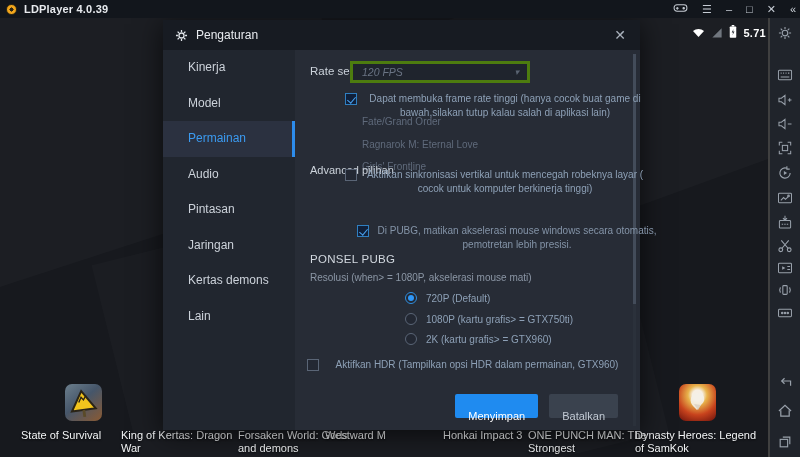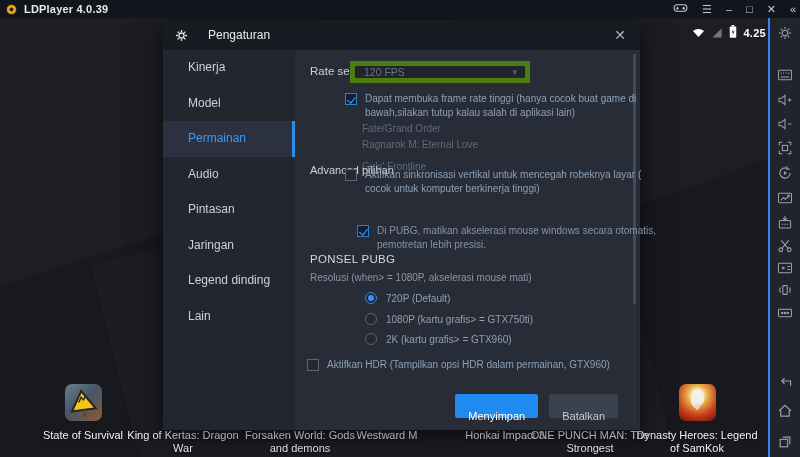--- a/index.html
+++ b/index.html
@@ -1,18 +1,18 @@
 <!DOCTYPE html>
 <html><head>
 <meta charset="utf-8">
 <style>
   * { margin:0; padding:0; box-sizing:border-box; }
   html,body { width:800px; height:457px; overflow:hidden; background:#0c0e12; }
   body { font-family:"Liberation Sans", sans-serif; position:relative; }
-  #stage { position:absolute; inset:0; width:800px; height:457px; background:#3b82f6; overflow:hidden; }
+  #stage { position:absolute; inset:0; width:800px; height:457px; background:#404040; overflow:hidden; }
 
   
   .titlebar { position:absolute; left:0; top:0; width:800px; height:18px; background:#12161c; z-index:30; display:flex; align-items:center; }
   .logo { width:11px; height:11px; border-radius:50%; margin-left:6px; background:radial-gradient(circle at 50% 50%, #2a2517 0 30%, #f2a61c 34% 78%, #b97708 100%); border:1px solid #3a2f12; }
   .win-title { color:#e7eaee; font-size:11px; font-weight:bold; margin-left:7px; letter-spacing:.2px; }
   .win-ctrls { position:absolute; right:4px; top:0; height:18px; display:flex; align-items:center; gap:14px; color:#c6ccd4; }
   .win-ctrls .g { font-size:11px; line-height:18px; cursor:default; }
   .collapse { font-size:12px; color:#cfd5dc; }
 
   
@@ -24,62 +24,62 @@
   
   .status { position:absolute; top:24px; right:34px; display:flex; align-items:center; gap:6px; z-index:3; }
   .status .time { color:#fff; font-size:11px; font-weight:bold; letter-spacing:.3px; }
 
   
   .toolbar { position:absolute; right:0; top:18px; width:30px; height:439px; background:#20242b; z-index:25; }
   .tool { position:absolute; left:50%; transform:translate(-50%,-50%); color:#99a1ab; }
   .tool svg { display:block; }
 
   
-  .game { position:absolute; width:124px; text-align:center; z-index:2; }
+  .game { position:absolute; width:124px; z-index:2; }
   .gicon { width:37px; height:37px; border-radius:7px; margin:0 auto 8px auto; position:relative; overflow:hidden; }
   .gicon.hidden-bg { background:#2a2f38; }
   .glabel { color:#f3f5f7; font-size:11px; line-height:13px; text-shadow:0 1px 2px rgba(0,0,0,.8); }
   .icon-sos { background:linear-gradient(140deg,#6c7f8d 0%,#46566a 45%,#8a5a33 100%); }
   .icon-dh  { background:radial-gradient(circle at 50% 30%, #f6efe4 0 16%, #e8b34b 30%, #c8431d 62%, #6d120c 100%); }
 
   
   .dialog { position:absolute; left:163px; top:20px; width:477px; height:410px; z-index:10; box-shadow:0 4px 26px rgba(0,0,0,.65); }
   .dlg-head { position:absolute; left:0; top:0; width:100%; height:30px; background:#171b22; display:flex; align-items:center; }
-  .dlg-title { color:#e8ebef; font-size:12px; margin-left:20px; }
+  .dlg-title { color:#e8ebef; font-size:12px; margin-left:8px; }
   .dlg-gear { margin-left:12px; color:#dfe3e8; display:flex; }
   .dlg-close { position:absolute; right:10px; top:5px; width:20px; height:20px; color:#aab2bd; font-size:14px; line-height:20px; text-align:center; cursor:default; }
   .dlg-body { position:absolute; left:0; top:30px; width:100%; height:380px; background:#272c36; }
 
   .dlg-side { position:absolute; left:0; top:0; width:132px; height:100%; background:#21262f; }
   .side-item { position:relative; height:35.5px; line-height:35.5px; padding-left:25px; color:#ccd2da; font-size:12px; cursor:default; }
   .side-item.sel { background:#2b3140; color:#3b9af0; }
   .side-item.sel::after { content:""; position:absolute; right:0; top:0; width:3px; height:100%; background:#2d8ceb; }
 
   .dlg-content { position:absolute; left:132px; top:0; width:345px; height:100%; }
   .scroll-track { position:absolute; right:4px; top:4px; width:3px; height:372px; background:#2b313b; }
   .scroll-thumb { position:absolute; right:4px; top:4px; width:3px; height:250px; background:#434c5a; }
 
   .flabel { position:absolute; color:#ccd3db; font-size:11.5px; }
-  .dropdown { position:absolute; left:55px; top:11px; width:180px; height:22px; background:#1f242d; border:5px solid #4d7c0f; display:flex; align-items:center; }
+  .dropdown { position:absolute; left:55px; top:11px; width:180px; height:22px; background:#1f242d; border:3px solid #4d7c0f; display:flex; align-items:center;font-style:italic; }
   .dropdown .val { color:#6a7484; font-size:10.5px; margin-left:9px; flex:1; }
   .dropdown .chev { color:#5a6472; font-size:9px; margin-right:8px; }
 
-  .opt { position:absolute; display:flex; }
+  .opt { position:absolute; display:flex;text-align:center; }
   .cbx { width:12px; height:12px; border:1px solid #5a6576; background:#232833; flex:0 0 12px; margin-top:1px; position:relative; }
   .cbx.on { border-color:#2f7fc1; background:#10203a; }
   .cbx.on::after { content:""; position:absolute; left:2.5px; top:0.5px; width:4px; height:7px; border:solid #4aa3f0; border-width:0 1.6px 1.6px 0; transform:rotate(40deg); }
   .opt-text { color:#8da0b6; font-size:10px; line-height:14px; margin-left:8px; width:280px; }
   .opt-text.dim { color:#8494a8; }
 
   .gamelist { position:absolute; left:67px; color:#5f6a7b; font-size:10px; line-height:16px; }
 
   .section { position:absolute; color:#d2d8df; font-size:11.5px; letter-spacing:.3px; }
   .subnote { position:absolute; color:#8b96a5; font-size:10px; }
 
-  .radio-row { position:absolute; display:flex; align-items:center; }
+  .radio-row { position:absolute; display:flex; align-items:center;margin-left:40px; }
   .rad { width:12px; height:12px; border-radius:50%; border:1px solid #5a6576; background:#232833; flex:0 0 12px; position:relative; }
   .rad.on { border-color:#2f8fe0; }
   .rad.on::after { content:""; position:absolute; left:2px; top:2px; width:6px; height:6px; border-radius:50%; background:#2f97f7; }
   .rad-text { color:#8da0b6; font-size:10px; margin-left:9px; }
 
   .dlg-footer { position:absolute; right:22px; bottom:12px; display:flex; gap:11px; }
   .btn { font-size:11px; height:22px; padding:12px 13px; line-height:21px; border-radius:2px; cursor:default; }
   .btn.primary { background:#1f8bf0; color:#fff; }
   .btn.ghost { background:#3a424e; color:#c2cad4; }
 </style>
@@ -124,21 +124,21 @@
           <path d="M12.5 12.5H1.5L12.5 1.5z" fill="#70767e"></path>
         </svg>
     </span>
     <span>
       <svg width="8" height="13" viewBox="0 0 8 14">
           <rect x="2.6" y="0" width="2.8" height="1.6" fill="#ffffff"></rect>
           <rect x="0.5" y="1.6" width="7" height="12" rx="0.8" fill="#ffffff"></rect>
           <path d="M4.6 4.2L2.6 8h1.6l-0.8 3 2.2-4H4z" fill="#20242b"></path>
         </svg>
     </span>
-    <span class="time">4.25</span>
+    <span class="time">5.71</span>
   </div>
 
   <div class="toolbar">
     <span class="tool" style="top:15px">
       <svg width="15" height="15" viewBox="0 0 16 16" fill="none" stroke="#99a1ab" stroke-width="1.2">
           <circle cx="8" cy="8" r="3"></circle>
           <path d="M8 1.5v2.2M8 12.3v2.2M1.5 8h2.2M12.3 8h2.2M3.4 3.4l1.6 1.6M11 11l1.6 1.6M12.6 3.4L11 5M5 11l-1.6 1.6"></path>
         </svg>
     </span>
     <span class="tool" style="top:57px">
@@ -290,39 +290,39 @@
 
     <div class="dlg-body">
 
       <div class="dlg-side">
         <div class="side-item">Kinerja</div>
         <div class="side-item">Model</div>
         <div class="side-item sel">Permainan</div>
         <div class="side-item">Audio</div>
         <div class="side-item">Pintasan</div>
         <div class="side-item">Jaringan</div>
-        <div class="side-item">Legend dinding</div>
+        <div class="side-item">Kertas demons</div>
         <div class="side-item">Lain</div>
       </div>
 
       <div class="dlg-content">
         <div class="scroll-track"></div>
         <div class="scroll-thumb"></div>
 
         <div class="flabel" style="left:15px; top:15px">Rate setup</div>
         <div class="dropdown">
           <span class="val">120 FPS</span>
           <span class="chev">▾</span>
         </div>
 
         <div class="opt" style="left:50px; top:42px">
           <span class="cbx on"></span>
           <span class="opt-text">Dapat membuka frame rate tinggi  (hanya cocok buat game di bawah,silakan tutup kalau salah di aplikasi lain)</span>
         </div>
-        <div class="gamelist" style="top:71px">Fate/Grand Order</div>
+        <div class="gamelist" style="top:64px">Fate/Grand Order</div>
         <div class="gamelist" style="top:87px">Ragnarok M: Eternal Love</div>
         <div class="gamelist" style="top:109px">Girls' Frontline</div>
 
         <div class="flabel" style="left:15px; top:114px; font-size:11px">Advanced pilihan</div>
         <div class="opt" style="left:50px; top:118px">
           <span class="cbx"></span>
           <span class="opt-text">Aktifkan sinkronisasi vertikal untuk mencegah robeknya layar  ( cocok untuk komputer berkinerja tinggi)</span>
         </div>
 
 

